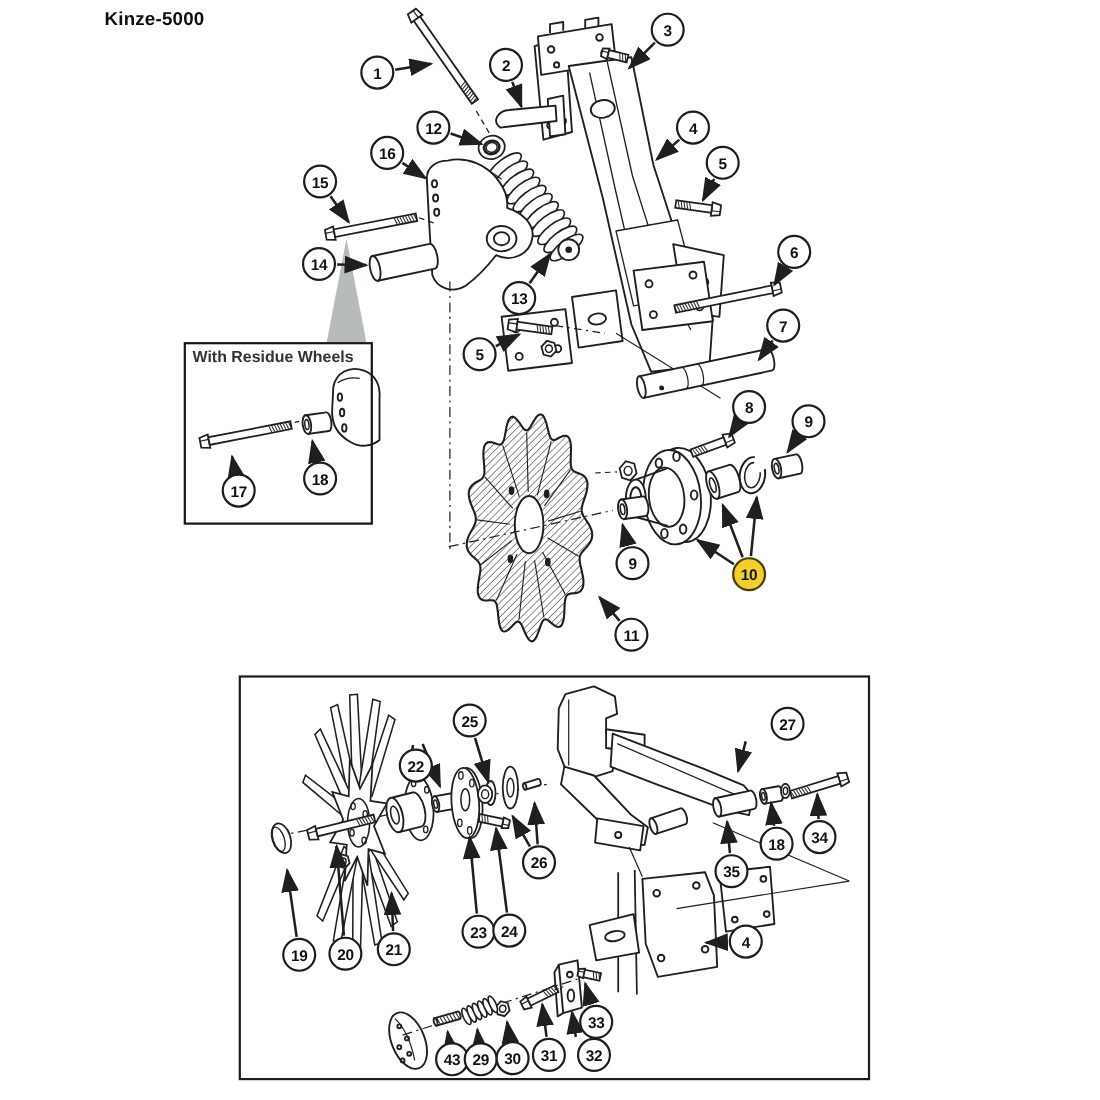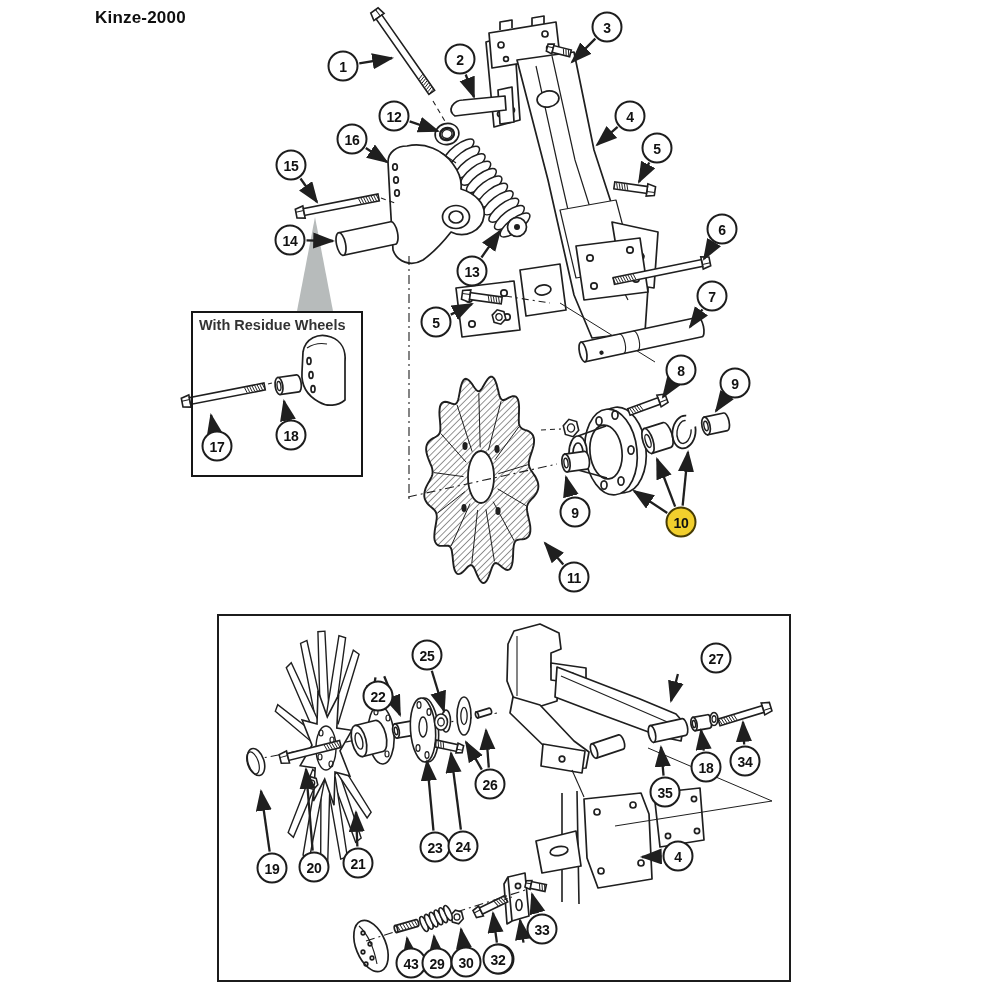--- a/index.html
+++ b/index.html
@@ -1,37 +1,37 @@
 <!DOCTYPE html>
 <html><head>
 <meta charset="utf-8">
 <style>
   html,body{margin:0;padding:0;background:#fff;}
   .stage{position:relative;width:1000px;height:1000px;background:#fff;overflow:hidden;
          font-family:"Liberation Sans",sans-serif;}
   #art{position:absolute;left:0;top:0;}
   .page-title{position:absolute;left:95px;top:8px;font-size:17px;font-weight:bold;
               color:#0e0e0e;letter-spacing:.2px;}
-  .inset-box{position:absolute;left:191px;top:311px;width:168px;height:162px;
+  .inset-box{position:absolute;left:167px;top:311px;width:168px;height:162px;
              border:2.6px solid #161616;background:transparent;}
   .inset-label{position:absolute;left:6px;top:4px;font-size:14.5px;font-weight:bold;color:#333;}
   .lower-box{position:absolute;left:217px;top:614px;width:570px;height:364px;
              border:2px solid #1c1c1c;background:transparent;}
   .callout{position:absolute;width:31px;height:31px;border:2.3px solid #1d1d1d;
            border-radius:50%;background:#fff;display:flex;align-items:center;
            justify-content:center;font-size:14px;font-weight:bold;color:#111;
            transform:translate(-50%,-50%);letter-spacing:-0.3px;z-index:5;box-sizing:border-box;}
   .callout.hl{background:#f2cf2d;border-color:#473c03;text-align:center;}
 </style>
 </head>
 <body>
 
 <div class="stage">
 
-  <div class="page-title">Kinze-2000</div>
+  <div class="page-title">Kinze-5000</div>
 
   <svg id="art" width="1000" height="1000" viewBox="0 0 1000 1000">
     <defs>
       <pattern id="hatch" width="4.6" height="4.6" patternUnits="userSpaceOnUse" patternTransform="rotate(45)">
         <rect width="4.6" height="4.6" fill="#ffffff"></rect>
         <line x1="0" y1="0" x2="0" y2="4.6" stroke="#2a2a2a" stroke-width="1"></line>
       </pattern>
       <marker id="ah" markerWidth="11" markerHeight="9" refX="8.6" refY="3.5" orient="auto">
         <path d="M0,0 L9.5,3.5 L0,7 Z" fill="#1f1f1f"></path>
       </marker>
@@ -604,15 +604,15 @@
       <div class="callout" style="left: 314px; top: 867px;">20</div>
       <div class="callout" style="left: 358px; top: 863px;">21</div>
       <div class="callout" style="left: 435px; top: 847px;">23</div>
       <div class="callout" style="left: 463px; top: 846px;">24</div>
       <div class="callout" style="left: 678px; top: 856px;">4</div>
       <div class="callout" style="left: 542px; top: 929px;">33</div>
       <div class="callout" style="left: 411px; top: 963px;">43</div>
       <div class="callout" style="left: 437px; top: 963px;">29</div>
       <div class="callout" style="left: 466px; top: 962px;">30</div>
       <div class="callout" style="left: 499px; top: 959px; text-align: center;">31</div>
-      <div class="callout" style="left: 498px; top: 959px;">32</div>
+      <div class="callout" style="left: 540px; top: 959px;">32</div>
     </div>
 </div>
 
 </body></html>

